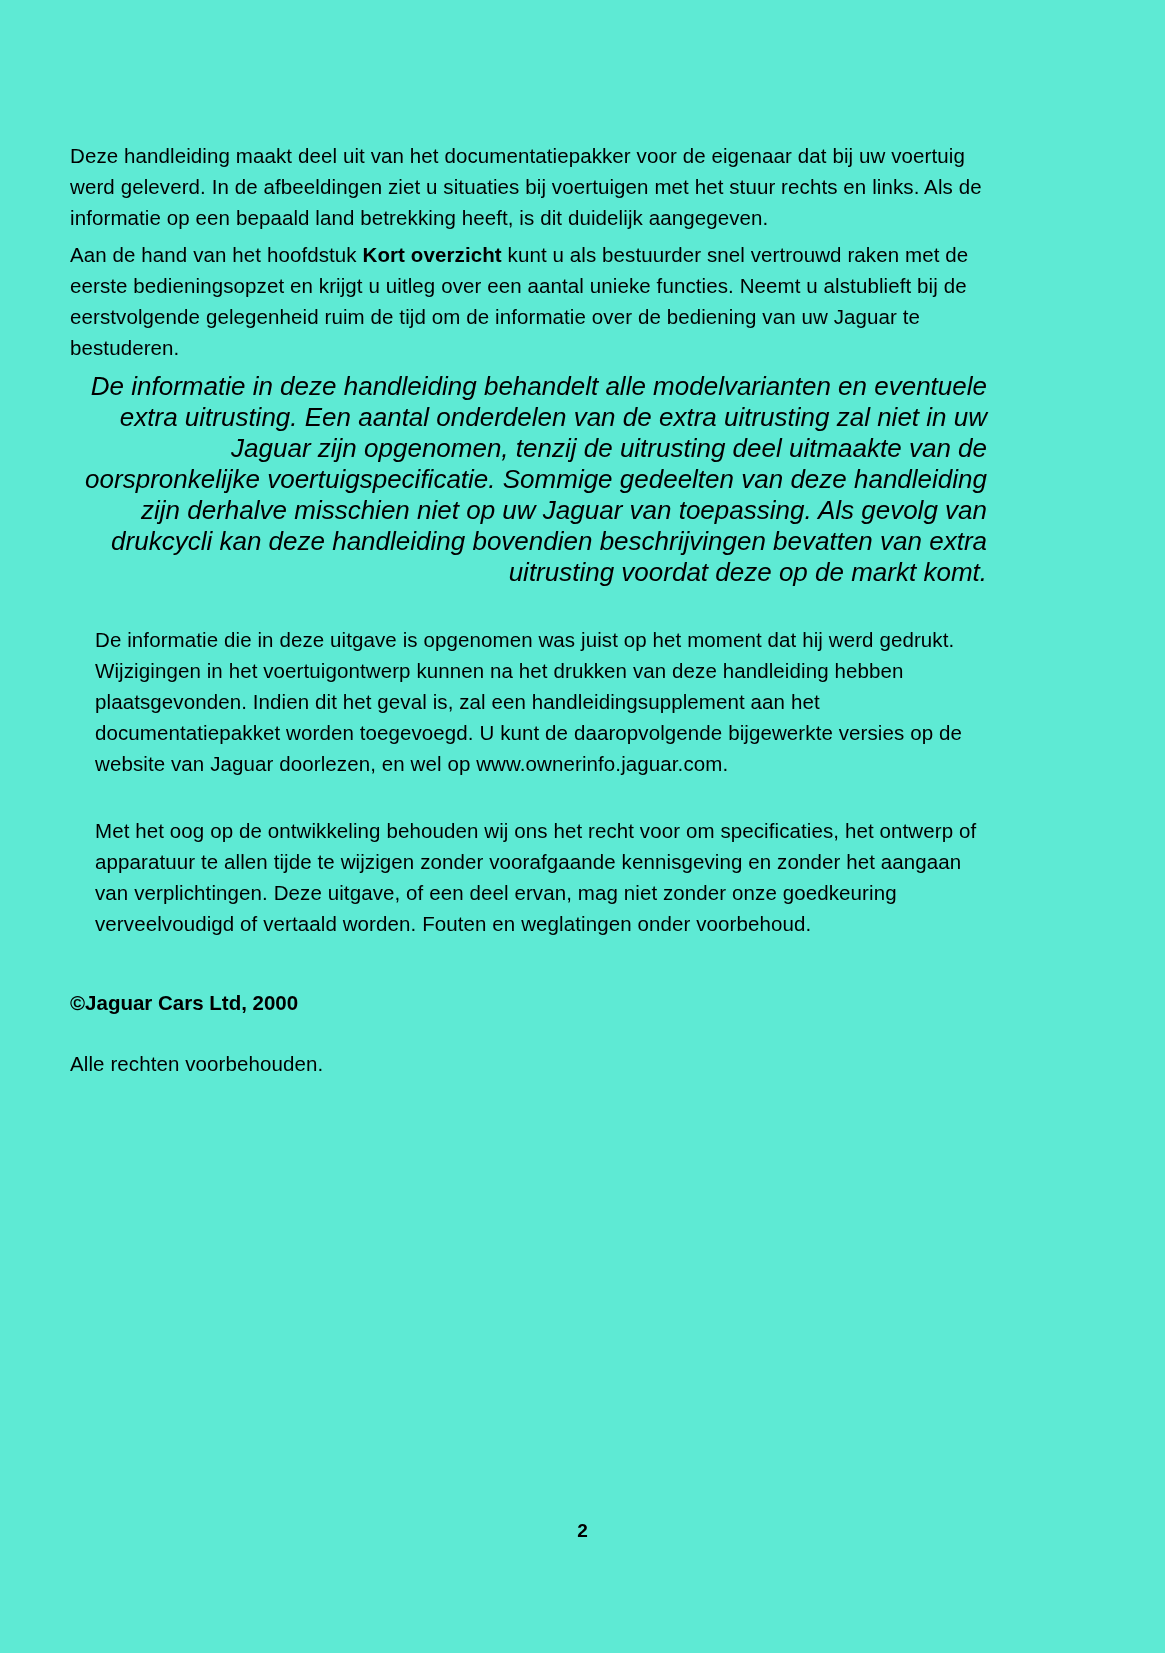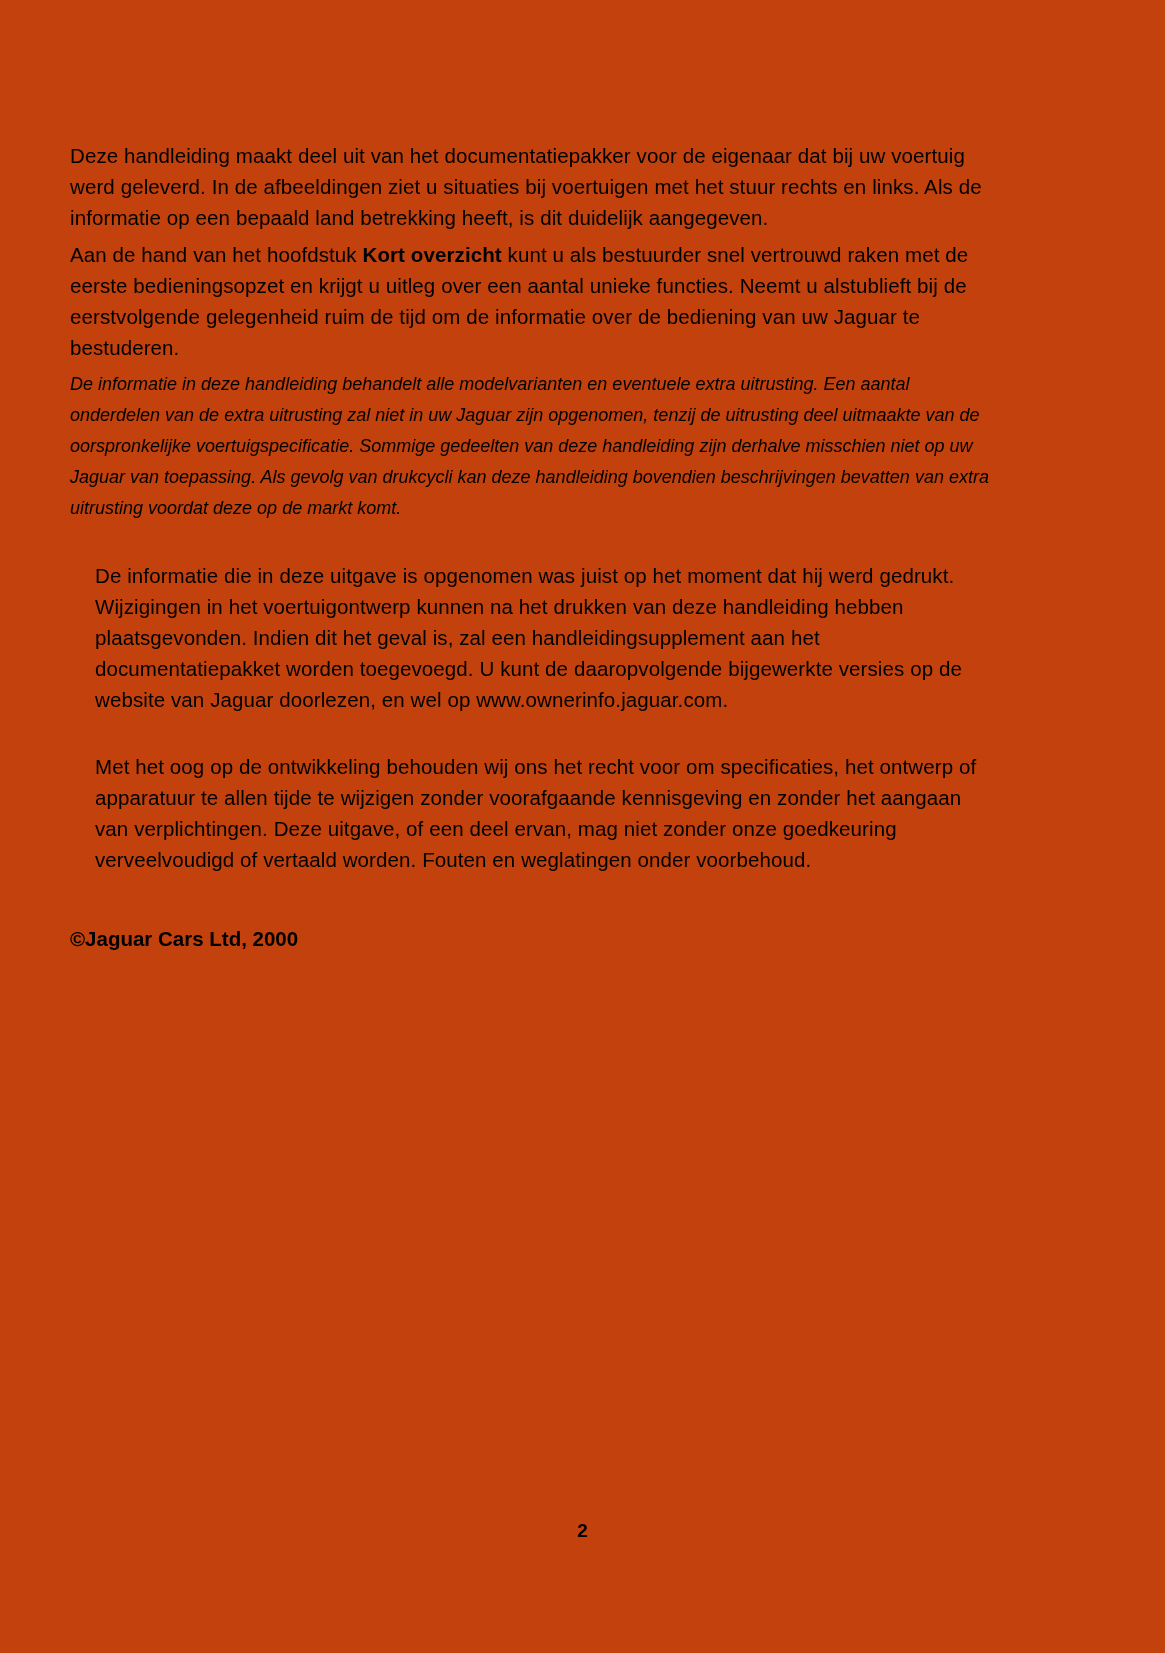--- a/index.html
+++ b/index.html
@@ -9,21 +9,21 @@
   }
   body {
     font-family: "Liberation Sans", sans-serif;
     color: #000000;
   }
   .page {
     position: relative;
     width: 1165px;
     height: 1653px;
     margin: 0 auto;
-    background: #c2410c;
+    background: #5eead4;
     box-sizing: border-box;
     overflow: hidden;
   }
   .content {
     position: absolute;
     left: 70px;
     top: 140px;
     width: 925px;
   }
   .para {
@@ -43,24 +43,25 @@
   .bold {
     font-weight: bold;
   }
   .heading {
     font-size: 20.5px;
     line-height: 31px;
     font-weight: bold;
     margin: 40px 0 8px 0;
   }
   .italic-block {
-    font-size: 18px;
+    font-size: 26px;
     line-height: 31px;
     font-style: italic;
-    margin: 0;
+    margin: 8px;
+    text-align: right;
   }
   .copyright {
     font-size: 20.5px;
     line-height: 31px;
     font-weight: bold;
     margin: 48px 0 0 0;
   }
   .page-number {
     position: absolute;
     left: 0;
@@ -83,18 +84,19 @@
 
 
     <p class="italic-block">De informatie in deze handleiding behandelt alle modelvarianten en eventuele extra uitrusting. Een aantal onderdelen van de extra uitrusting zal niet in uw Jaguar zijn opgenomen, tenzij de uitrusting deel uitmaakte van de oorspronkelijke voertuigspecificatie. Sommige gedeelten van deze handleiding zijn derhalve misschien niet op uw Jaguar van toepassing. Als gevolg van drukcycli kan deze handleiding bovendien beschrijvingen bevatten van extra uitrusting voordat deze op de markt komt.</p>
 
     <p class="para gap-large">De informatie die in deze uitgave is opgenomen was juist op het moment dat hij werd gedrukt. Wijzigingen in het voertuigontwerp kunnen na het drukken van deze handleiding hebben plaatsgevonden. Indien dit het geval is, zal een handleidingsupplement aan het documentatiepakket worden toegevoegd. U kunt de daaropvolgende bijgewerkte versies op de website van Jaguar doorlezen, en wel op www.ownerinfo.jaguar.com.</p>
 
     <p class="para gap-large">Met het oog op de ontwikkeling behouden wij ons het recht voor om specificaties, het ontwerp of apparatuur te allen tijde te wijzigen zonder voorafgaande kennisgeving en zonder het aangaan van verplichtingen. Deze uitgave, of een deel ervan, mag niet zonder onze goedkeuring verveelvoudigd of vertaald worden. Fouten en weglatingen onder voorbehoud.</p>
 
     <p class="copyright">©Jaguar Cars Ltd, 2000</p>
 
+    <p class="para gap-med">Alle rechten voorbehouden.</p>
 
 
   </div>
 
   <div class="page-number">2</div>
 </div>
 
 </body></html>

